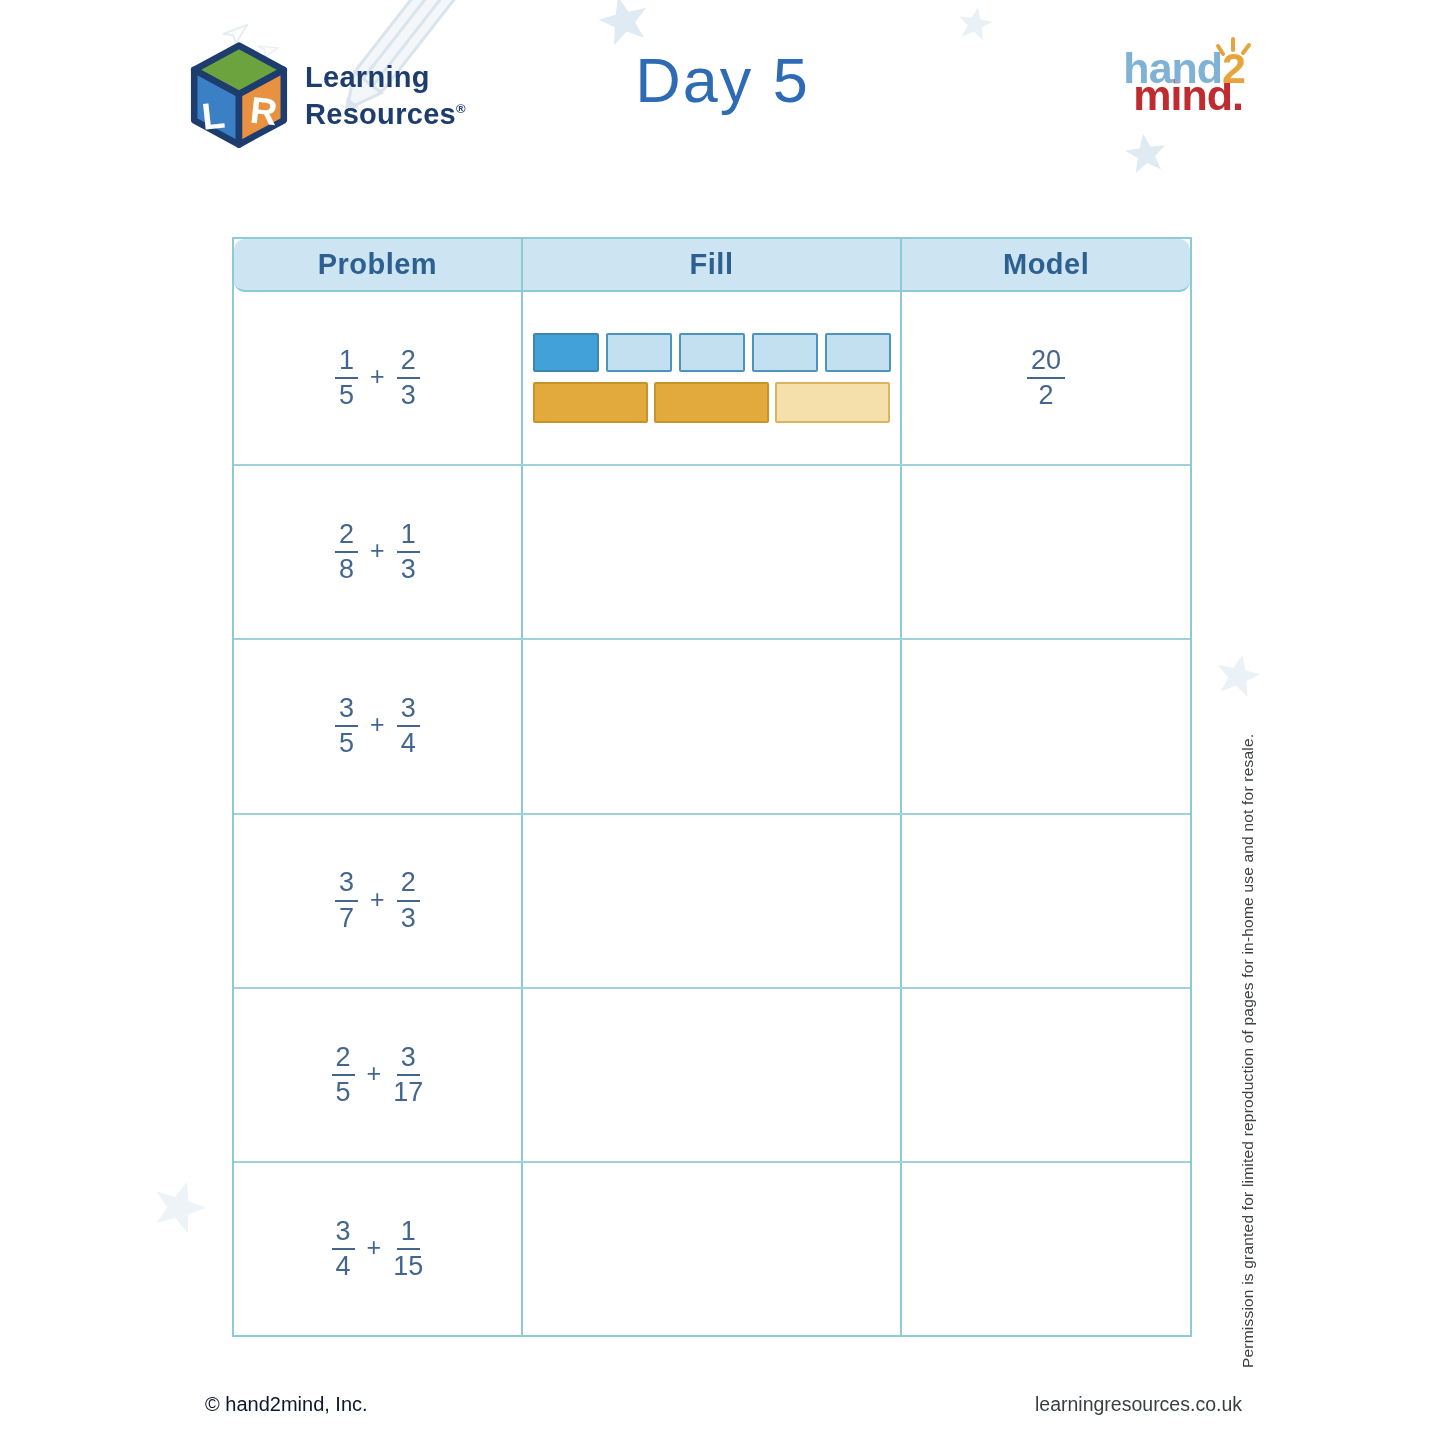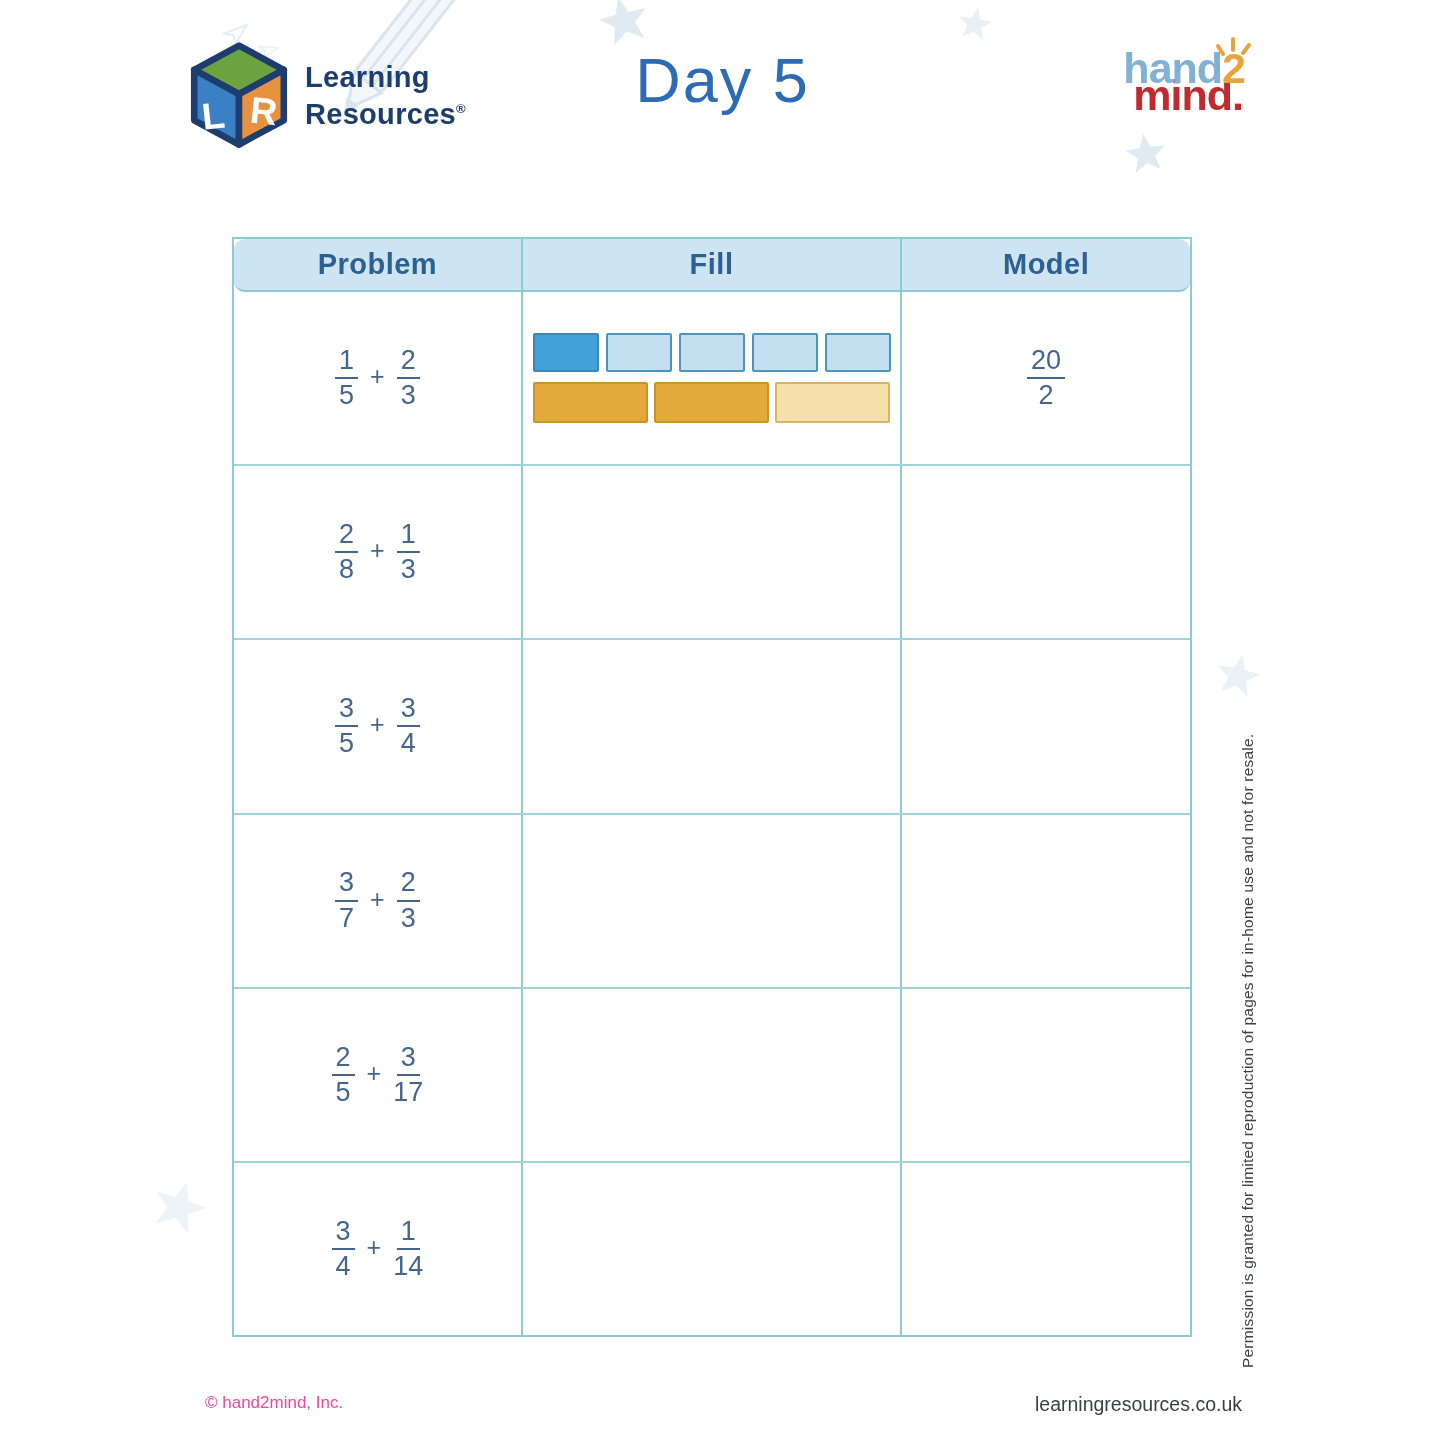--- a/index.html
+++ b/index.html
@@ -63,21 +63,21 @@
   .box.blue { width:66px; height:39px; }
   .box.gold { width:115px; height:41px; }
 
   
   .side-note { position:absolute; top:690px; right:188px; height:678px;
                writing-mode:vertical-rl; transform:rotate(180deg);
                font-size:15.5px; color:#3c4146; letter-spacing:0.2px;
                display:flex; align-items:center; white-space:nowrap; }
 
   
-  .footer-left  { position:absolute; left:205px;  top:1393px; font-size:17px; color:#ec4899;text-align:center; }
+  .footer-left  { position:absolute; left:205px;  top:1393px; font-size:20px; color:#0f172a;text-align:center; }
   .footer-right { position:absolute; right:203px; top:1393px; font-size:19.5px; color:#3a3f44; }
 </style>
 </head>
 <body>
 
 <div class="page">
 
   <div class="star" style="left:595px; top:-8px; transform:rotate(-14deg);">
     <svg width="58" height="58" viewBox="0 0 24 24">
         <path d="M12 1.8 L14.7 8.7 L22.1 9 L16.3 13.6 L18.4 20.7 L12 16.5 L5.6 20.7 L7.7 13.6 L1.9 9 L9.3 8.7 Z" fill="var(--star)"></path>
@@ -280,21 +280,21 @@
     <div class="trow">
       <div class="cell c1">
         <div class="frac-expr">
           <span class="frac">
               <span class="num">3</span>
               <span class="den">4</span>
             </span>
           <span class="plus">+</span>
           <span class="frac">
               <span class="num">1</span>
-              <span class="den">14</span>
+              <span class="den">15</span>
             </span>
         </div>
       </div>
       <div class="cell c2"></div>
       <div class="cell c3"></div>
     </div>
   </div>
 
   <div class="side-note">Permission is granted for limited reproduction of pages for in-home use and not for resale.</div>
 

